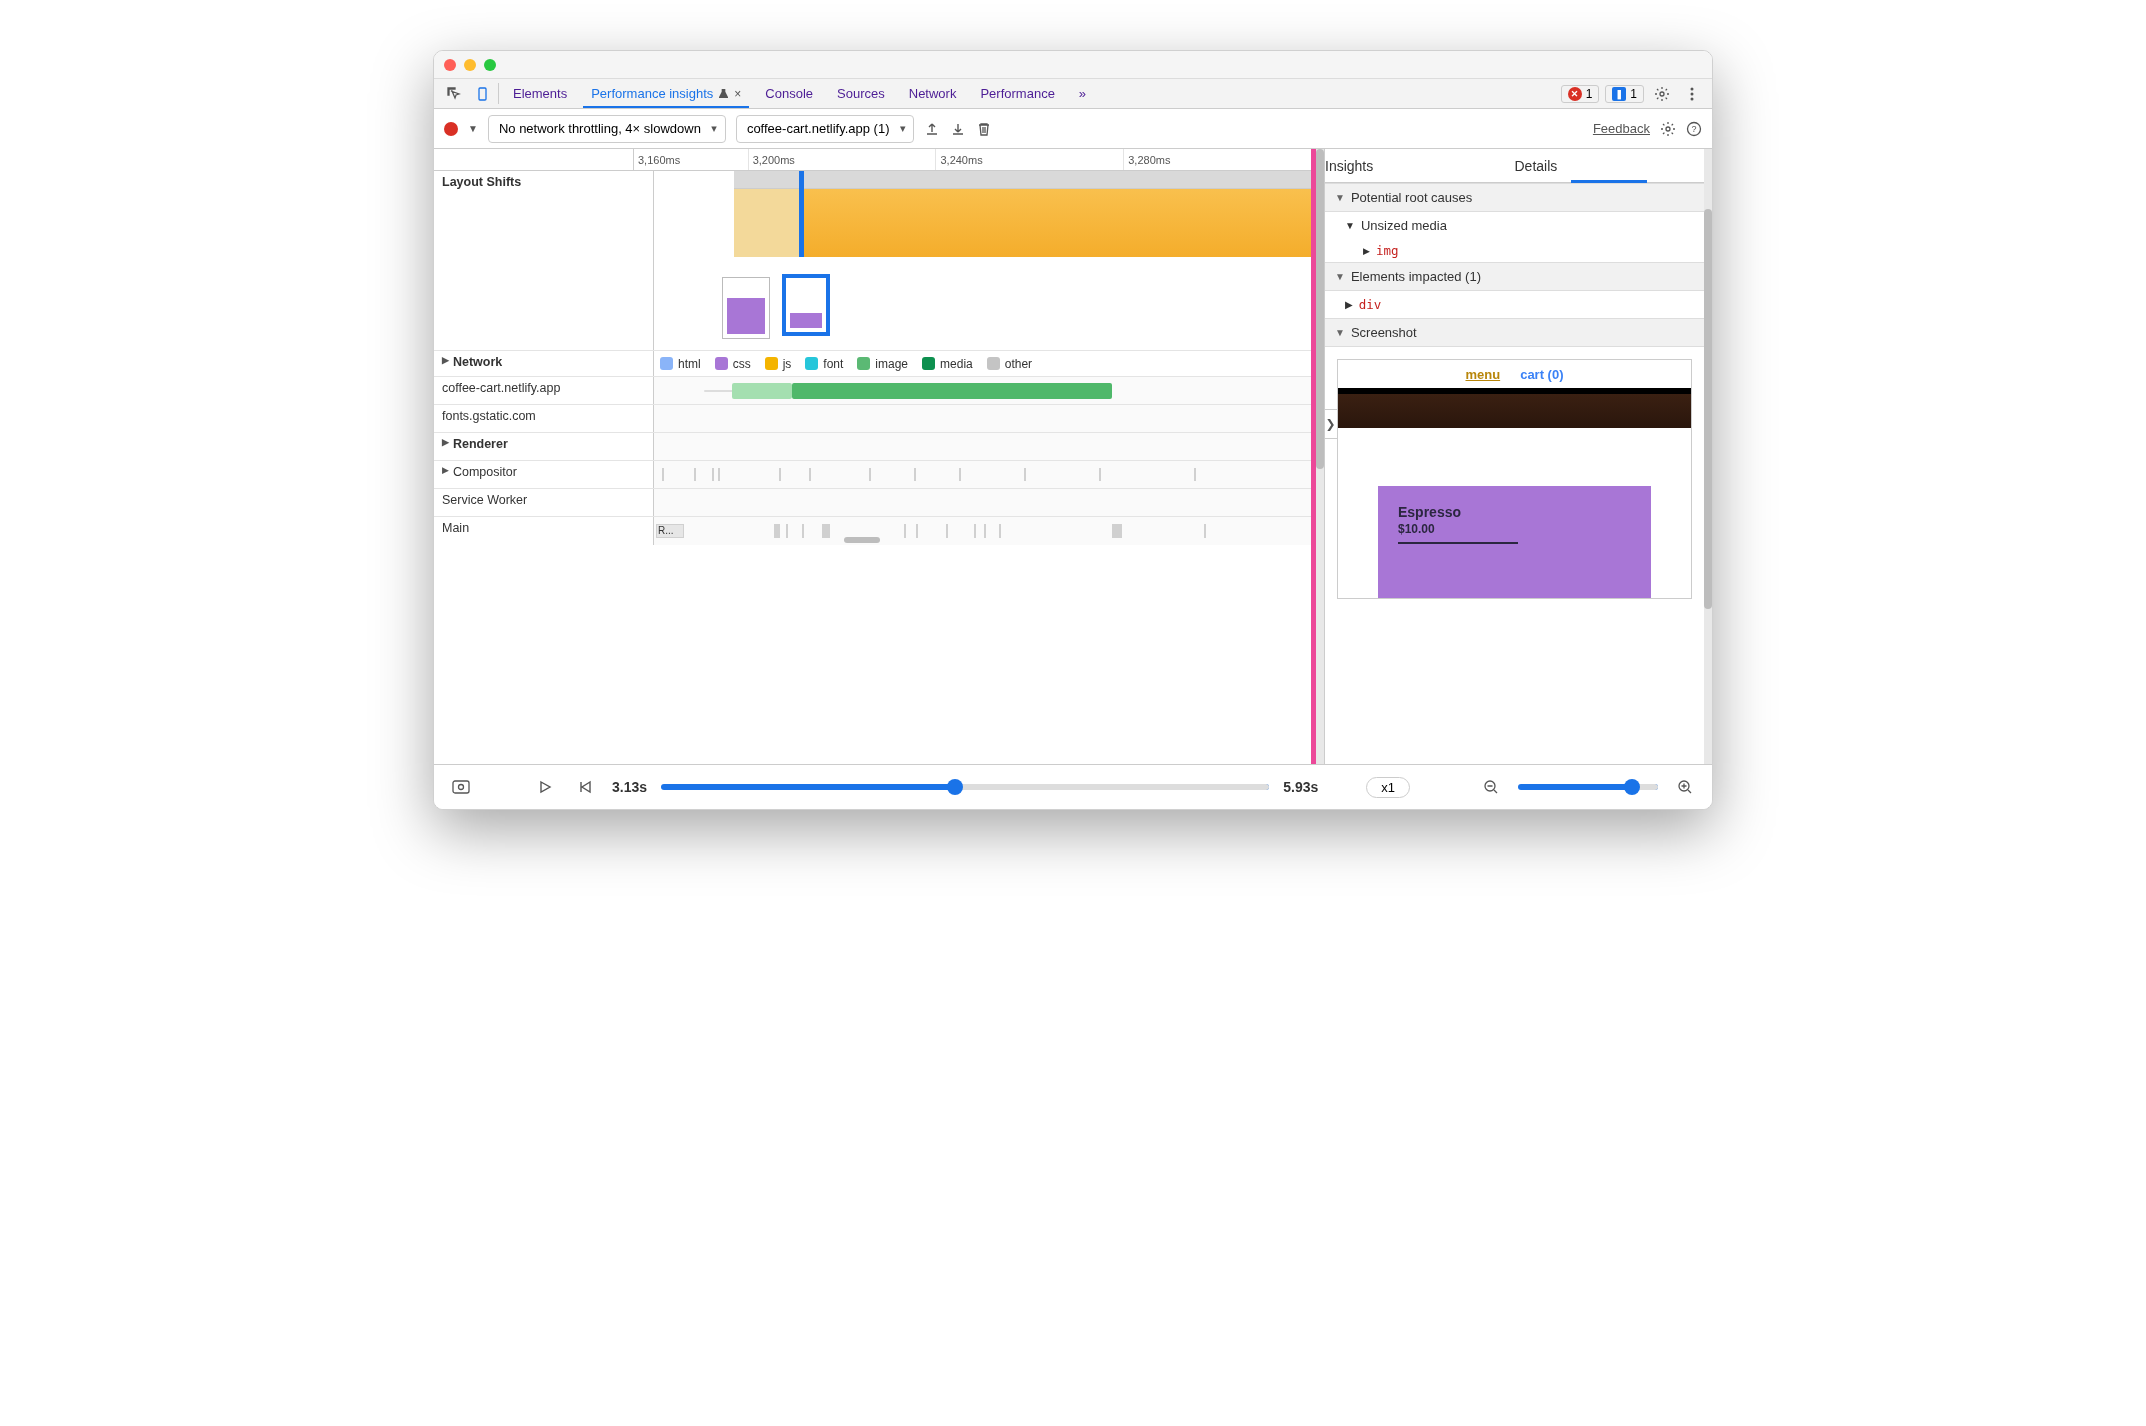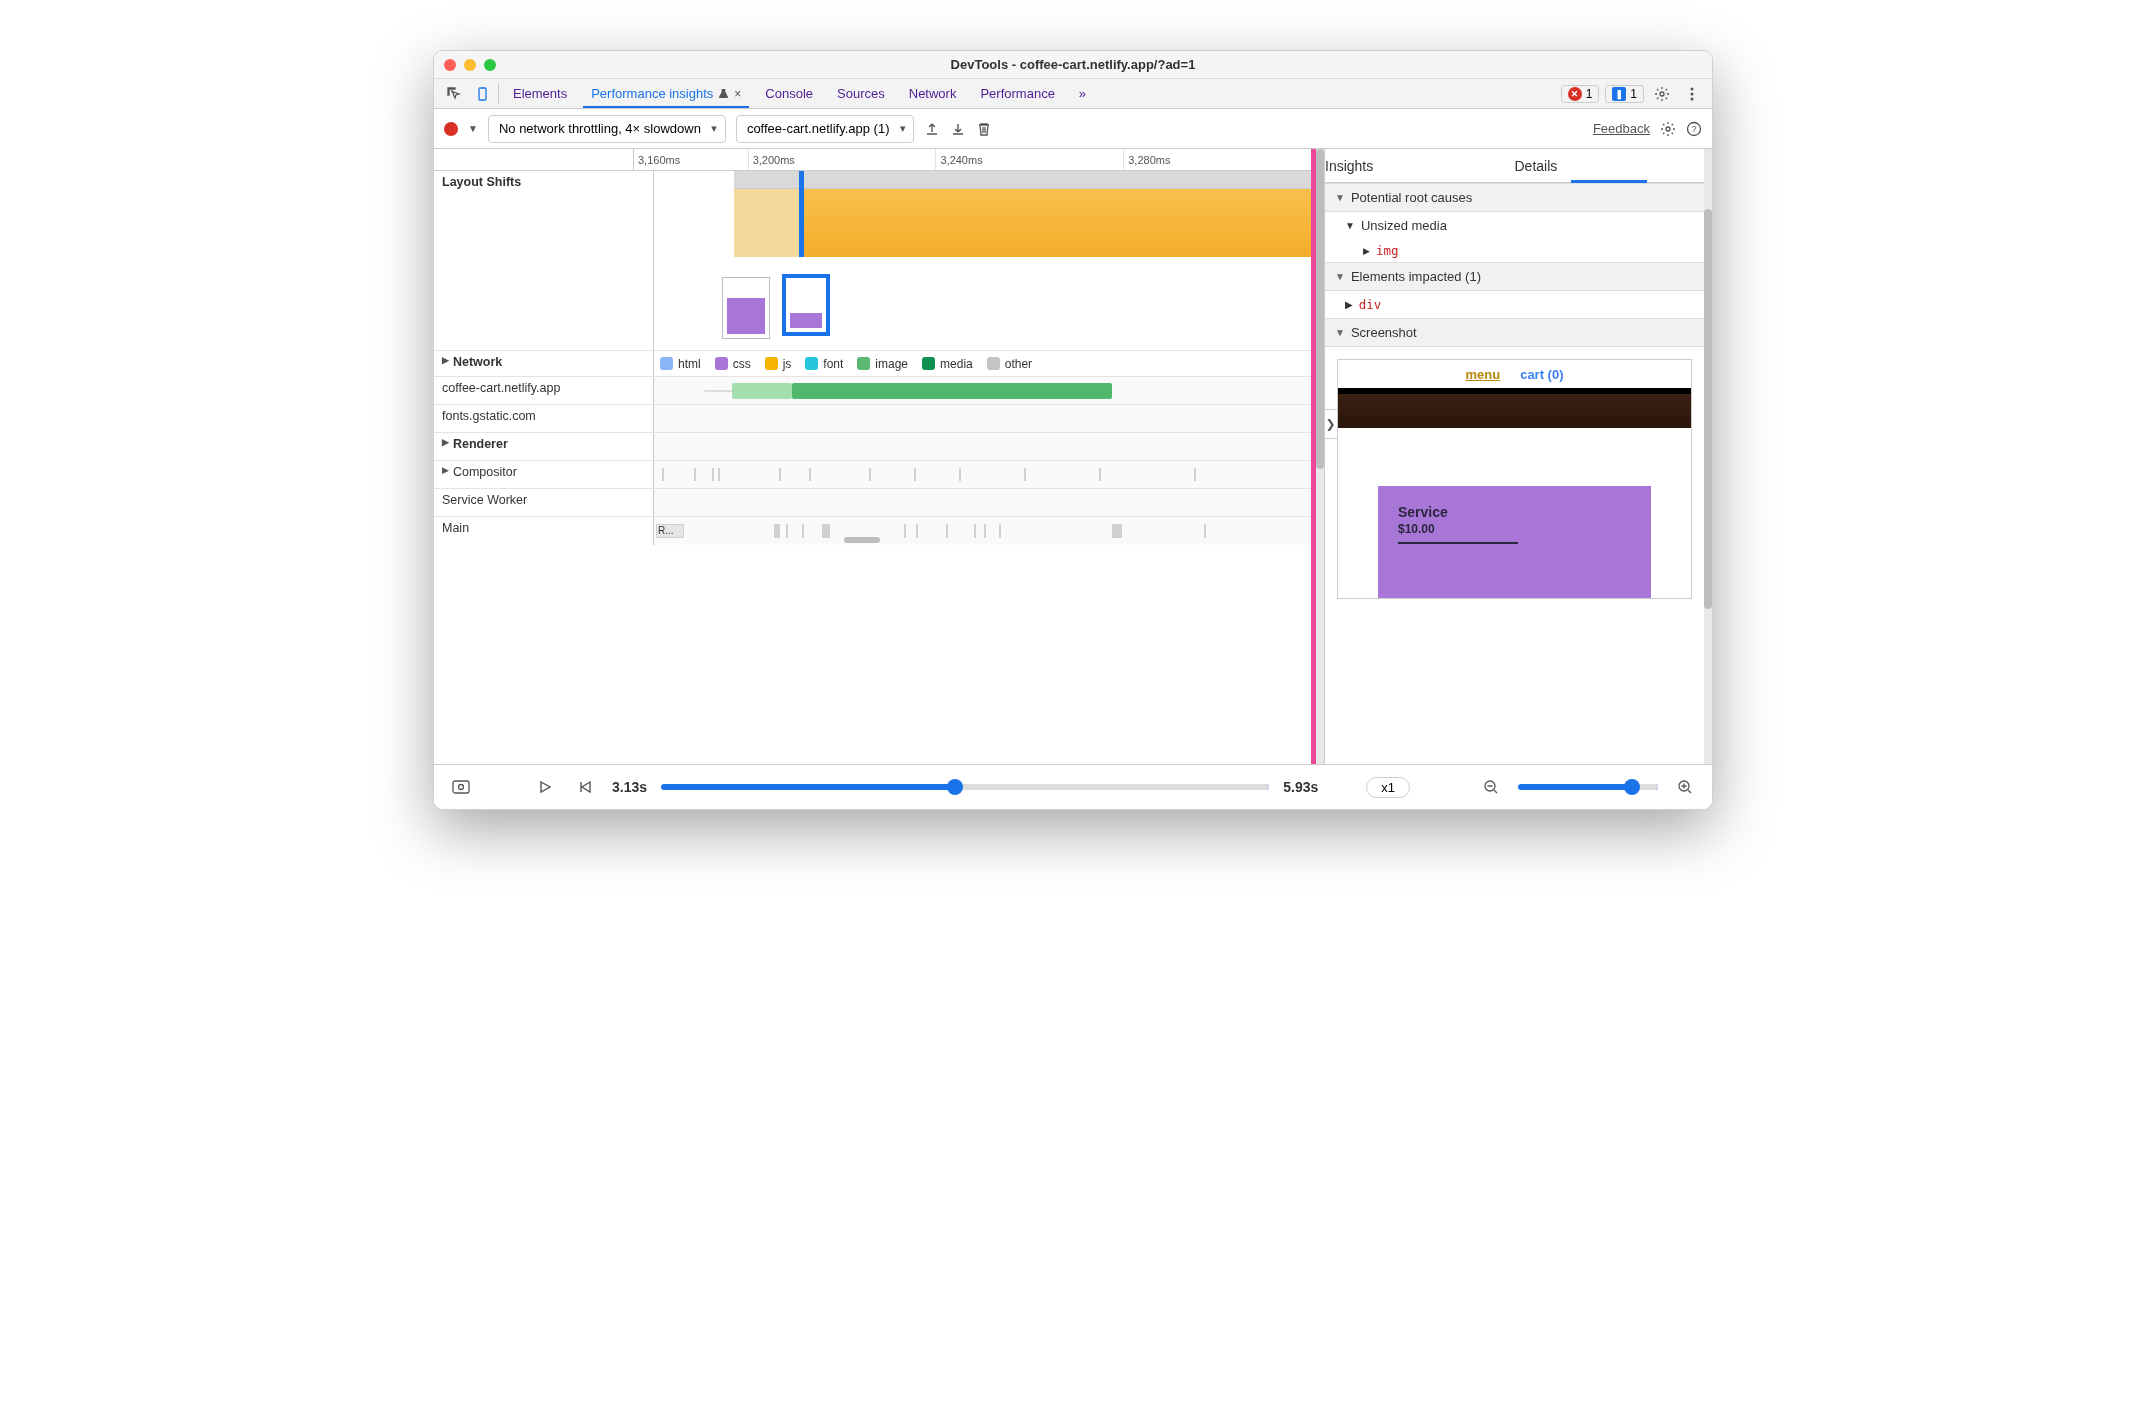--- a/index.html
+++ b/index.html
@@ -271,21 +271,20 @@
 <body>
 
 <div class="window">
 
   <div class="titlebar">
     <div class="traffic">
       <div class="tl red"></div>
       <div class="tl yellow"></div>
       <div class="tl green"></div>
     </div>
-    <div class="title-text">DevTools - coffee-cart.netlify.app/?ad=1</div>
   </div>
 
   <div class="tabstrip">
     <div class="ts-icon">
       <svg width="16" height="16" viewBox="0 0 16 16">
           <path d="M2 2h7v1H3v6H2V2zm3 3l8 3-3 1-1 3-3-7z" fill="none" stroke="#555" stroke-width="1.3"></path>
         </svg>
     </div>
     <div class="ts-icon">
       <svg width="16" height="16" viewBox="0 0 16 16">
@@ -586,21 +585,21 @@
 
       <div class="screenshot-box">
         <div class="ss-nav">
           <span class="m">menu</span>
           <span class="c">cart (0)</span>
         </div>
         <div class="ss-strip1"></div>
         <div class="ss-beans"></div>
         <div class="ss-gap"></div>
         <div class="ss-card">
-          <div class="name">Service</div>
+          <div class="name">Espresso</div>
           <div class="price">$10.00</div>
           <div class="line"></div>
         </div>
       </div>
     </div>
 
     <div class="scroll" style="position:relative;">
       <div class="th" style="position:absolute; top:60px; height:400px;"></div>
     </div>
   </div>

